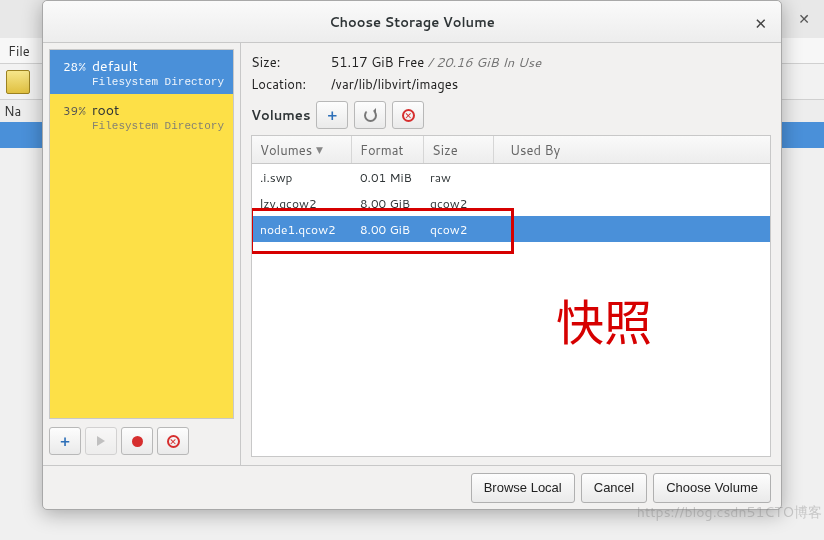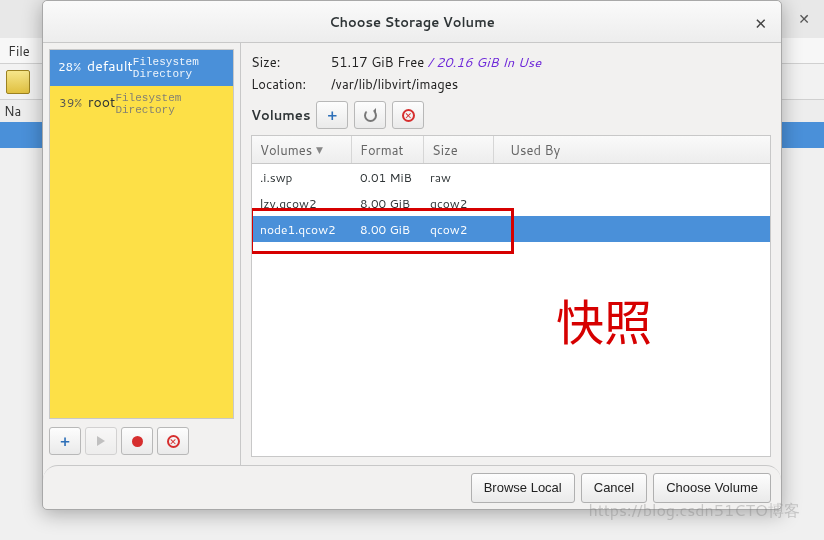--- a/index.html
+++ b/index.html
@@ -108,21 +108,21 @@
     }
     .pool-item {
       display: flex;
       padding: 6px 8px;
       gap: 6px;
       align-items: flex-start;
       cursor: pointer;
     }
     .pool-item.selected { background: #4a90d9; color: #fff; }
     .pool-percent { font-size: 12px; width: 28px; text-align: right; padding-top: 2px; }
-    .pool-main { display: flex; flex-direction: row; }
+    .pool-main { display: flex; flex-direction: column; }
     .pool-name { font-size: 14px; }
     .pool-sub { font-size: 11px; opacity: .9; font-family: Liberation Mono, monospace; }
     .pool-item:not(.selected) .pool-sub { color: #777; }
     .pool-item:not(.selected) .pool-percent { color: #555; }
     .left-toolbar {
       height: 36px;
       margin: 0 6px 6px 6px;
       display: flex;
       gap: 4px;
       align-items: center;
@@ -150,21 +150,21 @@
     .right-pane {
       flex: 1;
       padding: 8px 10px;
       display: flex;
       flex-direction: column;
       min-width: 0;
     }
     .info-row { display: flex; margin: 2px 0; }
     .info-label { width: 80px; color: #222; }
     .info-val { color: #222; }
-    .info-val i { color: #6d28d9; font-style: italic; }
+    .info-val i { color: #737373; font-style: italic; }
     .vols-header {
       display: flex;
       align-items: center;
       gap: 6px;
       margin-top: 6px;
     }
     .vols-header b { font-weight: bold; }
     .vol-list {
       flex: 1;
       margin-top: 6px;
@@ -215,40 +215,39 @@
 
     
     .footer {
       height: 44px;
       border-top: 1px solid #c8c8c8;
       display: flex;
       justify-content: flex-end;
       align-items: center;
       padding: 0 10px;
       gap: 6px;
-      border-radius: 15px;
     }
     .btn {
       height: 30px;
       padding: 0 12px;
       background: linear-gradient(#fdfdfd,#eaeaea);
       border: 1px solid #b0b0b0;
       border-radius: 3px;
       font-size: 13px;
       color: #222;
       cursor: pointer;
       display: flex;
       align-items: center;
     }
     .watermark {
       position: absolute;
-      right: 24px;
+      right: 2px;
       bottom: 18px;
       color: rgba(120,120,120,.35);
-      font-size: 16px;
+      font-size: 14px;
       pointer-events: none;
     }
   </style>
 </head>
 <body>
 
 <div class="bg-window">
   <div class="bg-header">
     <span class="bg-x">✕</span>
   </div>

